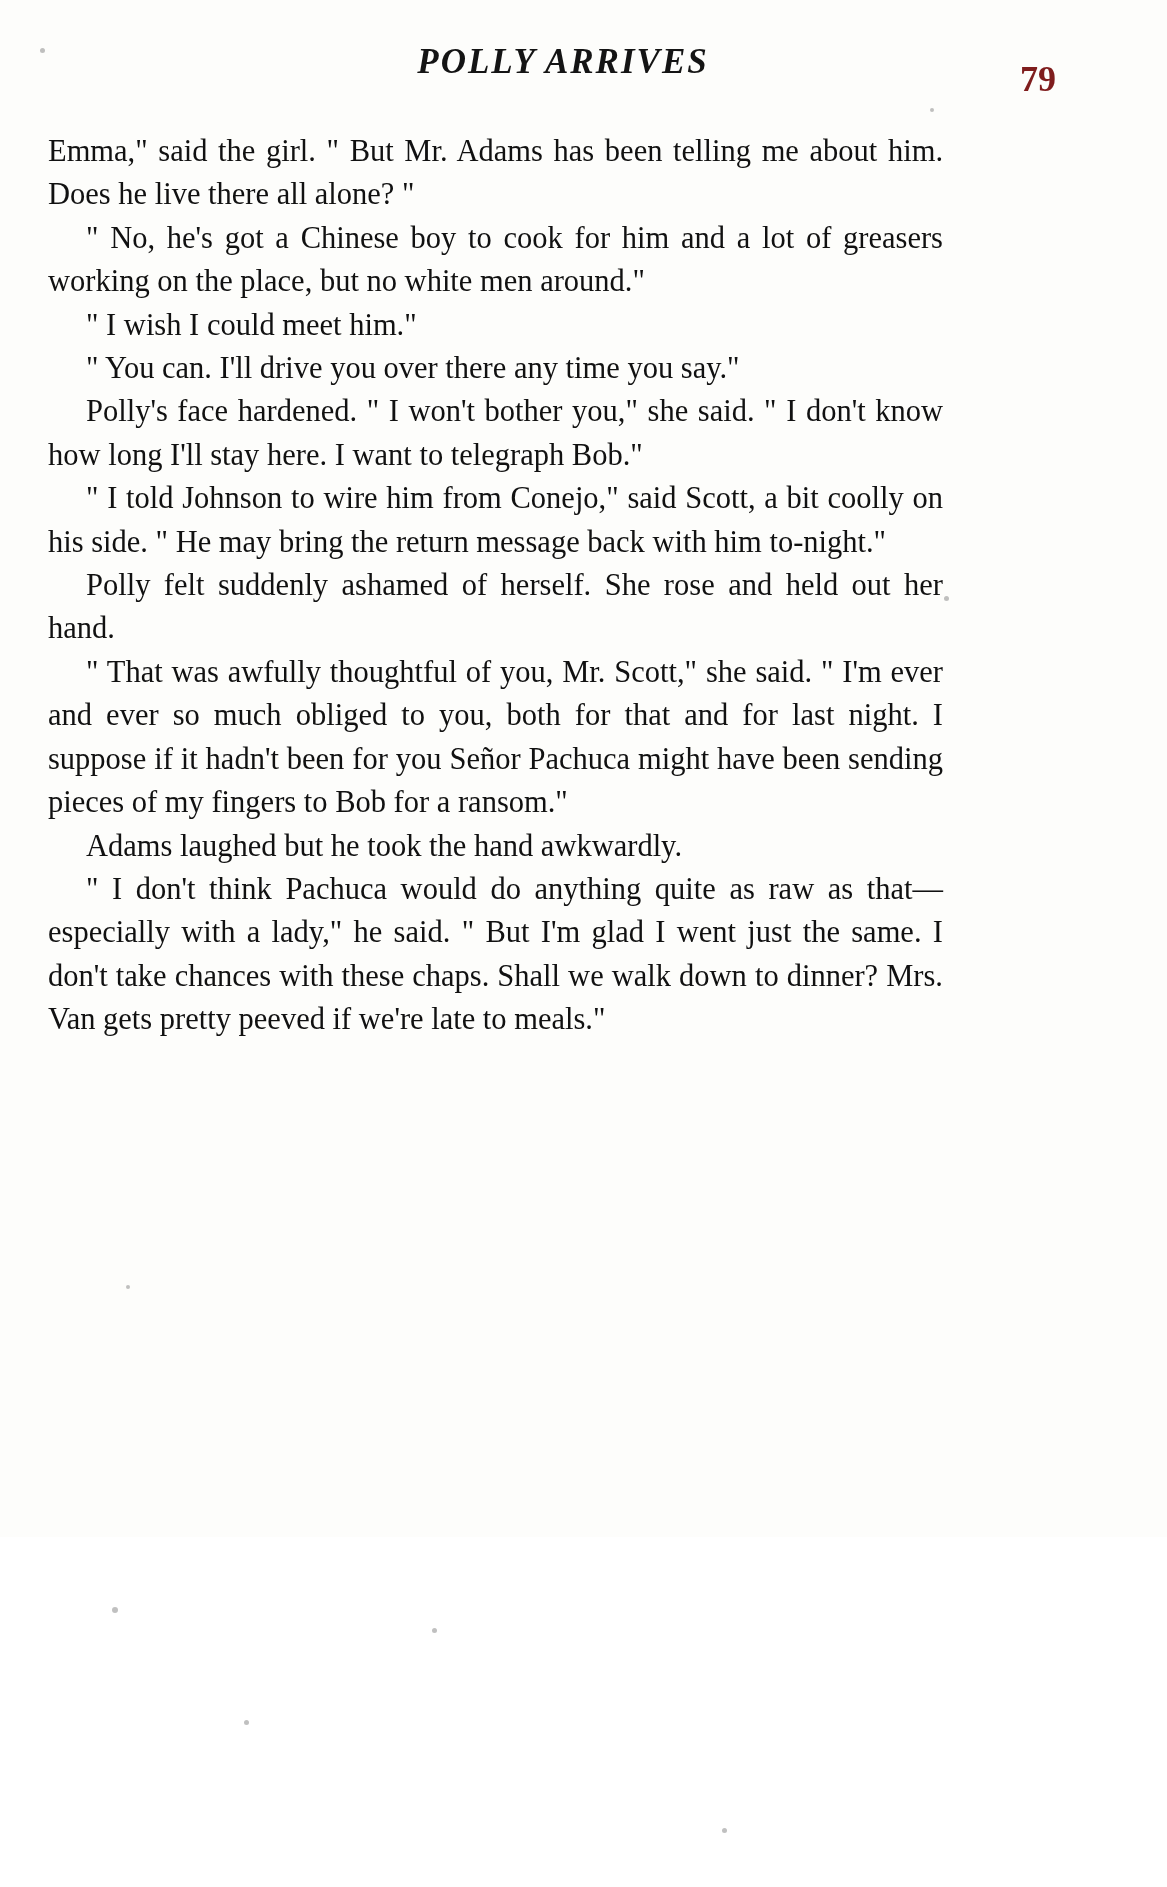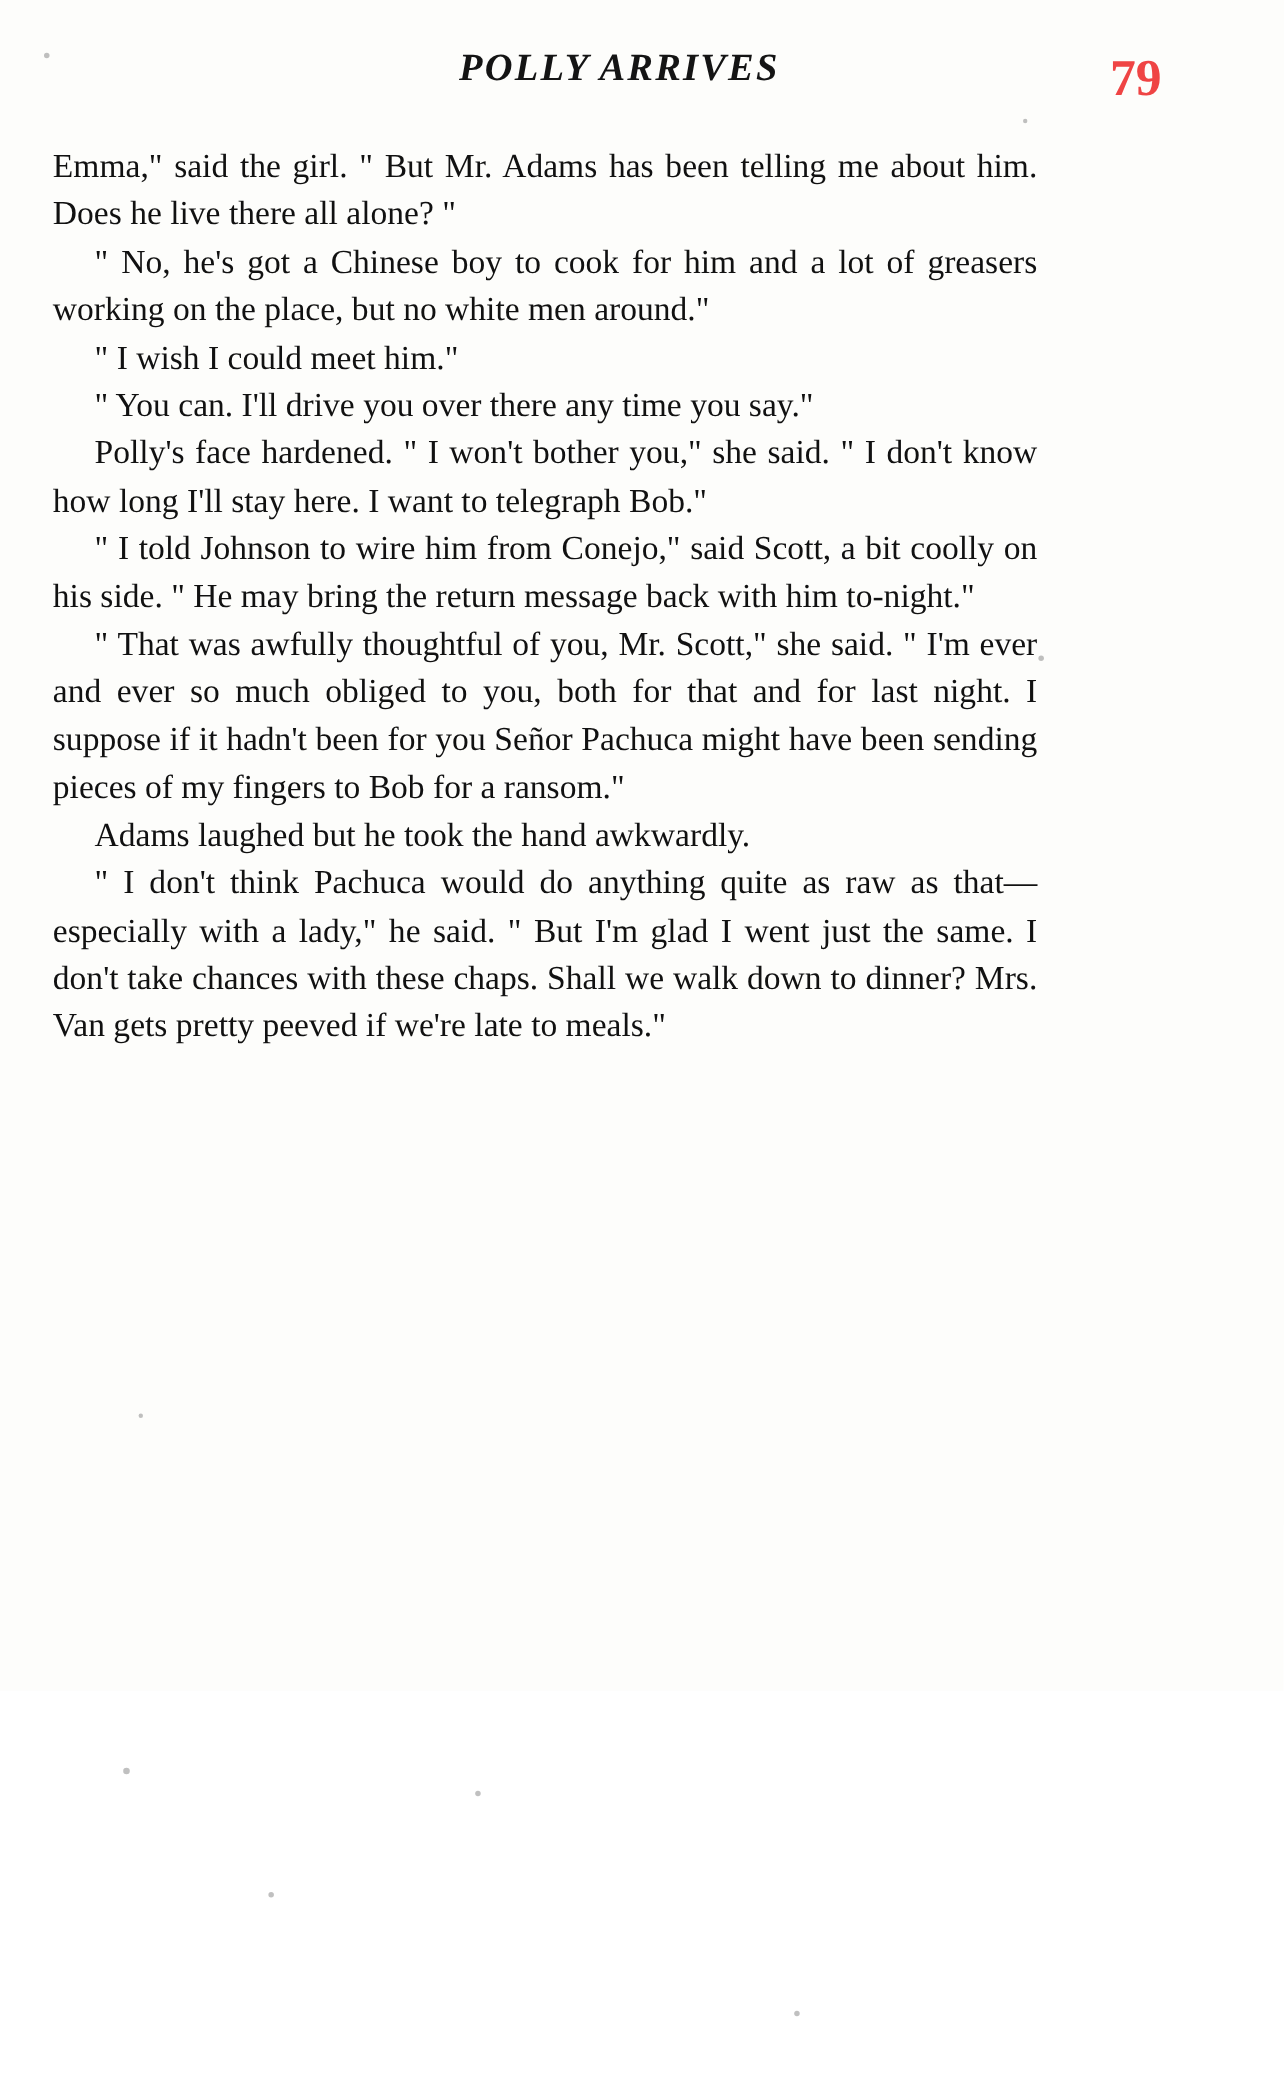--- a/index.html
+++ b/index.html
@@ -42,25 +42,25 @@
     font-style: italic;
     font-weight: bold;
     font-size: 35px;
     letter-spacing: 2.0px;
     color: #141414;
     margin-left: 10px;
   }
   .page-number {
     position: absolute;
     right: 12px;
-    top: 14px;
+    top: 28px;
     font-family: "Liberation Serif", serif;
     font-weight: bold;
-    font-size: 47px;
-    color: #ef4444;
+    font-size: 36px;
+    color: #7f1d1d;
   }
   .body-text {
     margin-top: 18px;
     font-family: "Liberation Serif", serif;
     font-size: 30.5px;
     line-height: 43.4px;
     color: #111111;
     text-align: justify;
     text-justify: inter-word;
     width: 895px;
@@ -106,19 +106,20 @@
       <span class="page-number">79</span>
     </div>
 
     <div class="body-text">
       <p class="para first">Emma," said the girl.   " But Mr. Adams has been telling me about him.   Does he live there all alone? "</p>
       <p class="para">" No, he's got a Chinese boy to cook for him and a lot of greasers working on the place, but no white men around."</p>
       <p class="para nojust">" I wish I could meet him."</p>
       <p class="para">" You can.   I'll drive you over there any time you say."</p>
       <p class="para">Polly's face hardened.   " I won't bother you," she said.   " I don't know how long I'll stay here.   I want to telegraph Bob."</p>
       <p class="para">" I told Johnson to wire him from Conejo," said Scott, a bit coolly on his side.   " He may bring the return message back with him to-night."</p>
+      <p class="para">Polly felt suddenly ashamed of herself.   She rose and held out her hand.</p>
       <p class="para">" That was awfully thoughtful of you, Mr. Scott," she said.   " I'm ever and ever so much obliged to you, both for that and for last night.   I suppose if it hadn't been for you Señor Pachuca might have been sending pieces of my fingers to Bob for a ransom."</p>
       <p class="para nojust">Adams laughed but he took the hand awkwardly.</p>
       <p class="para">" I don't think Pachuca would do anything quite as raw as that—especially with a lady," he said.   " But I'm glad I went just the same.   I don't take chances with these chaps.   Shall we walk down to dinner? Mrs. Van gets pretty peeved if we're late to meals."</p>
     </div>
 
   </div>
 </div>
 
 </body></html>

